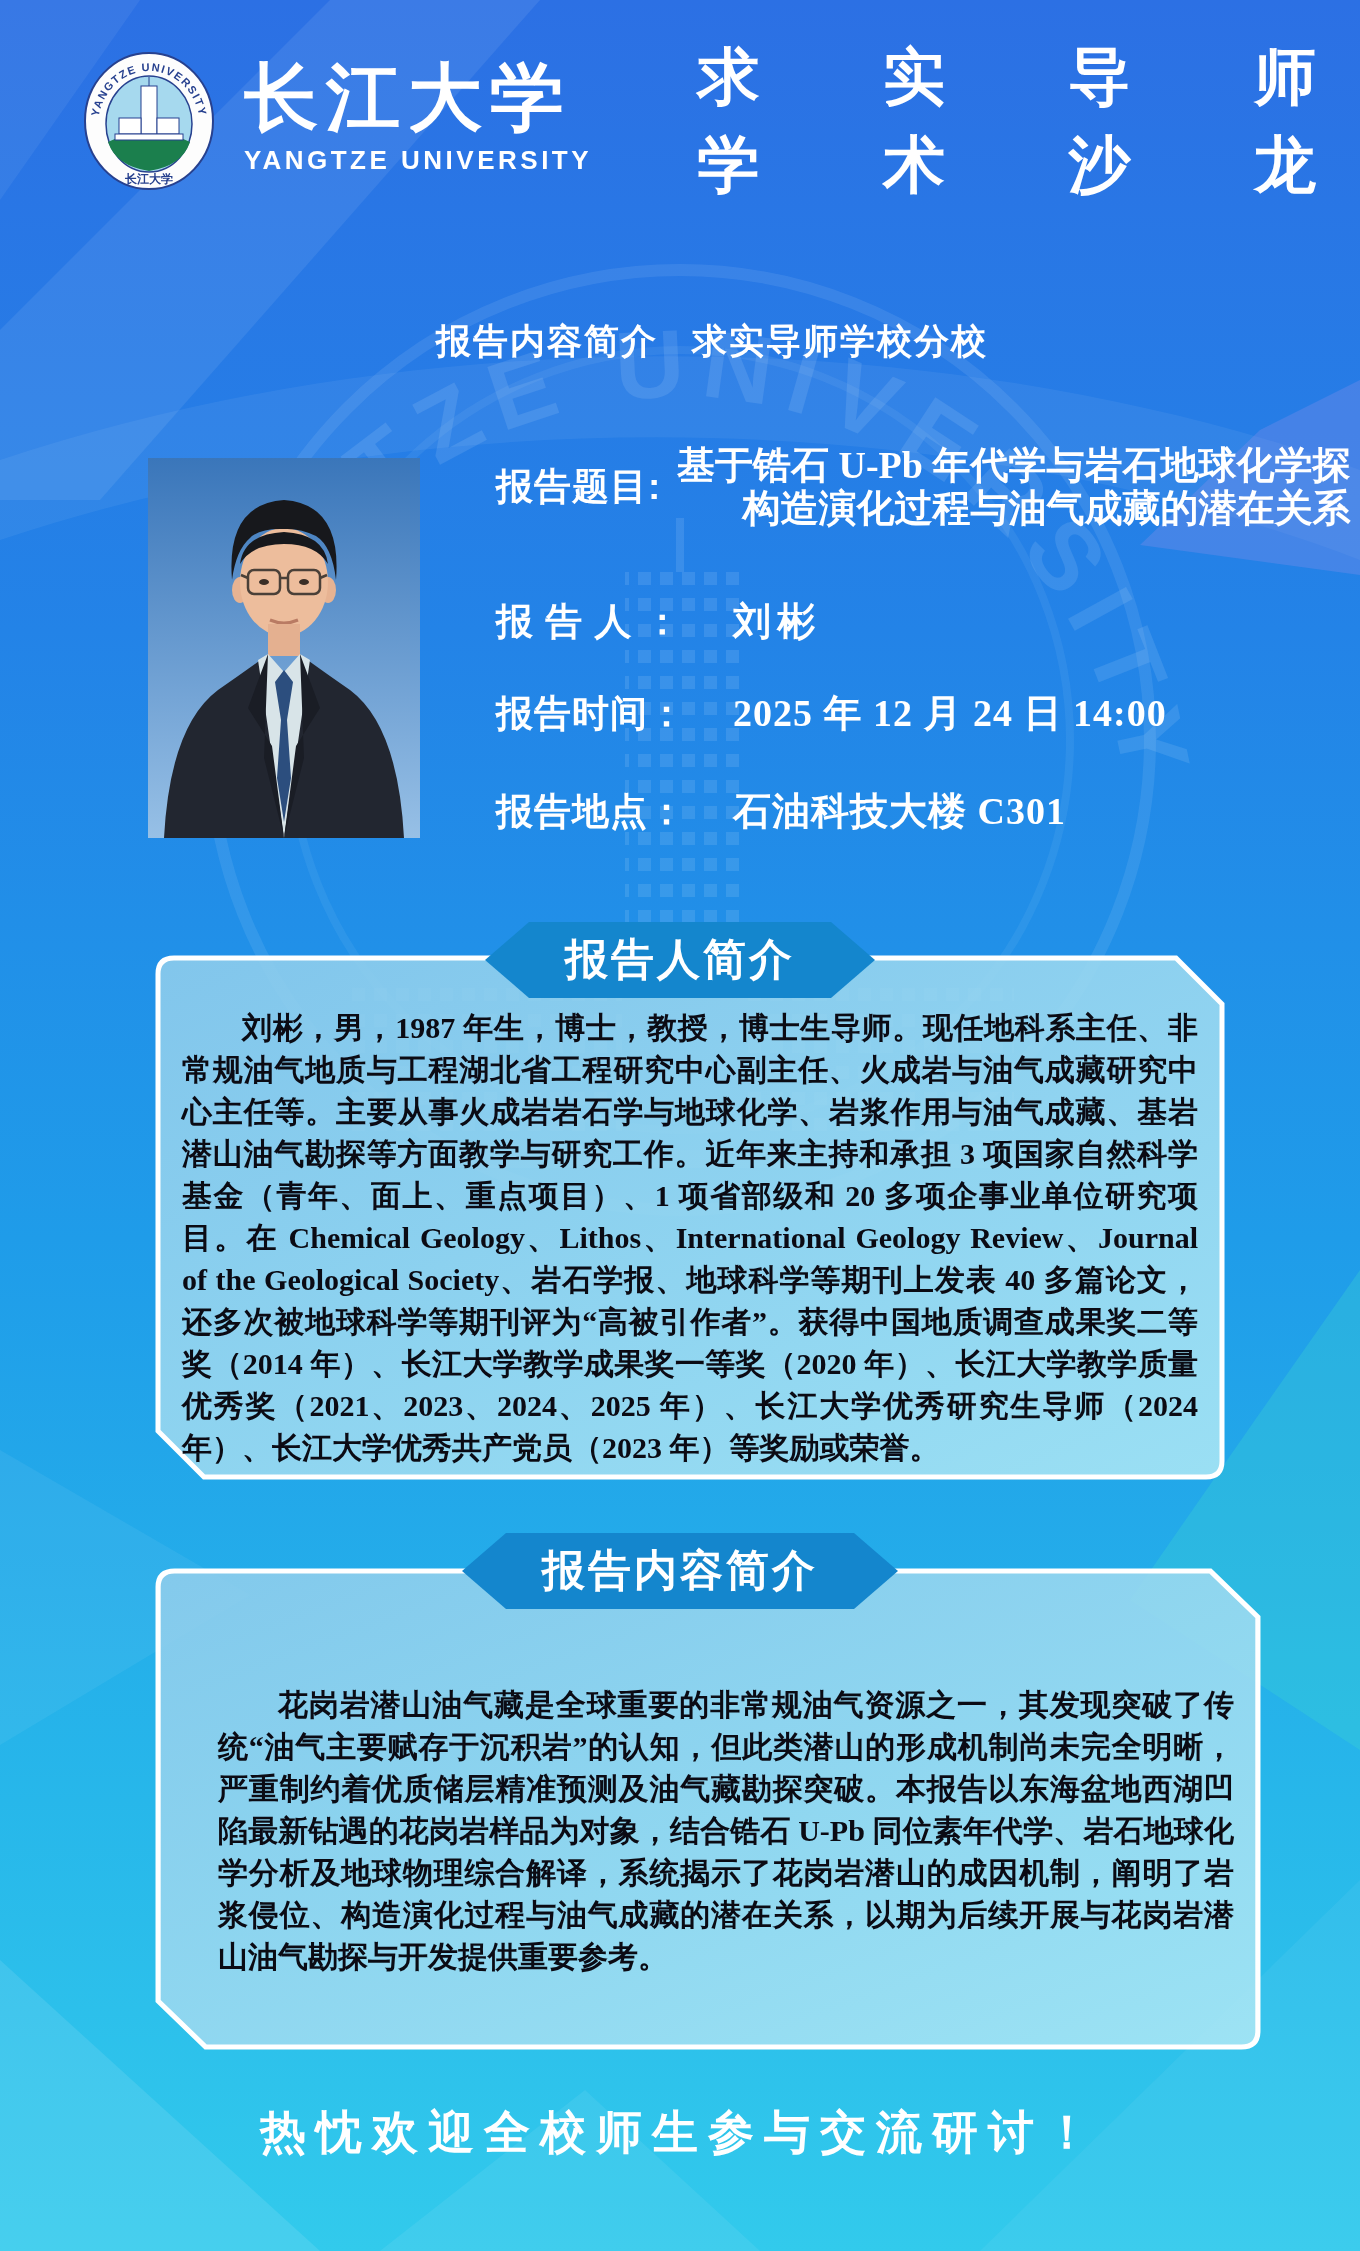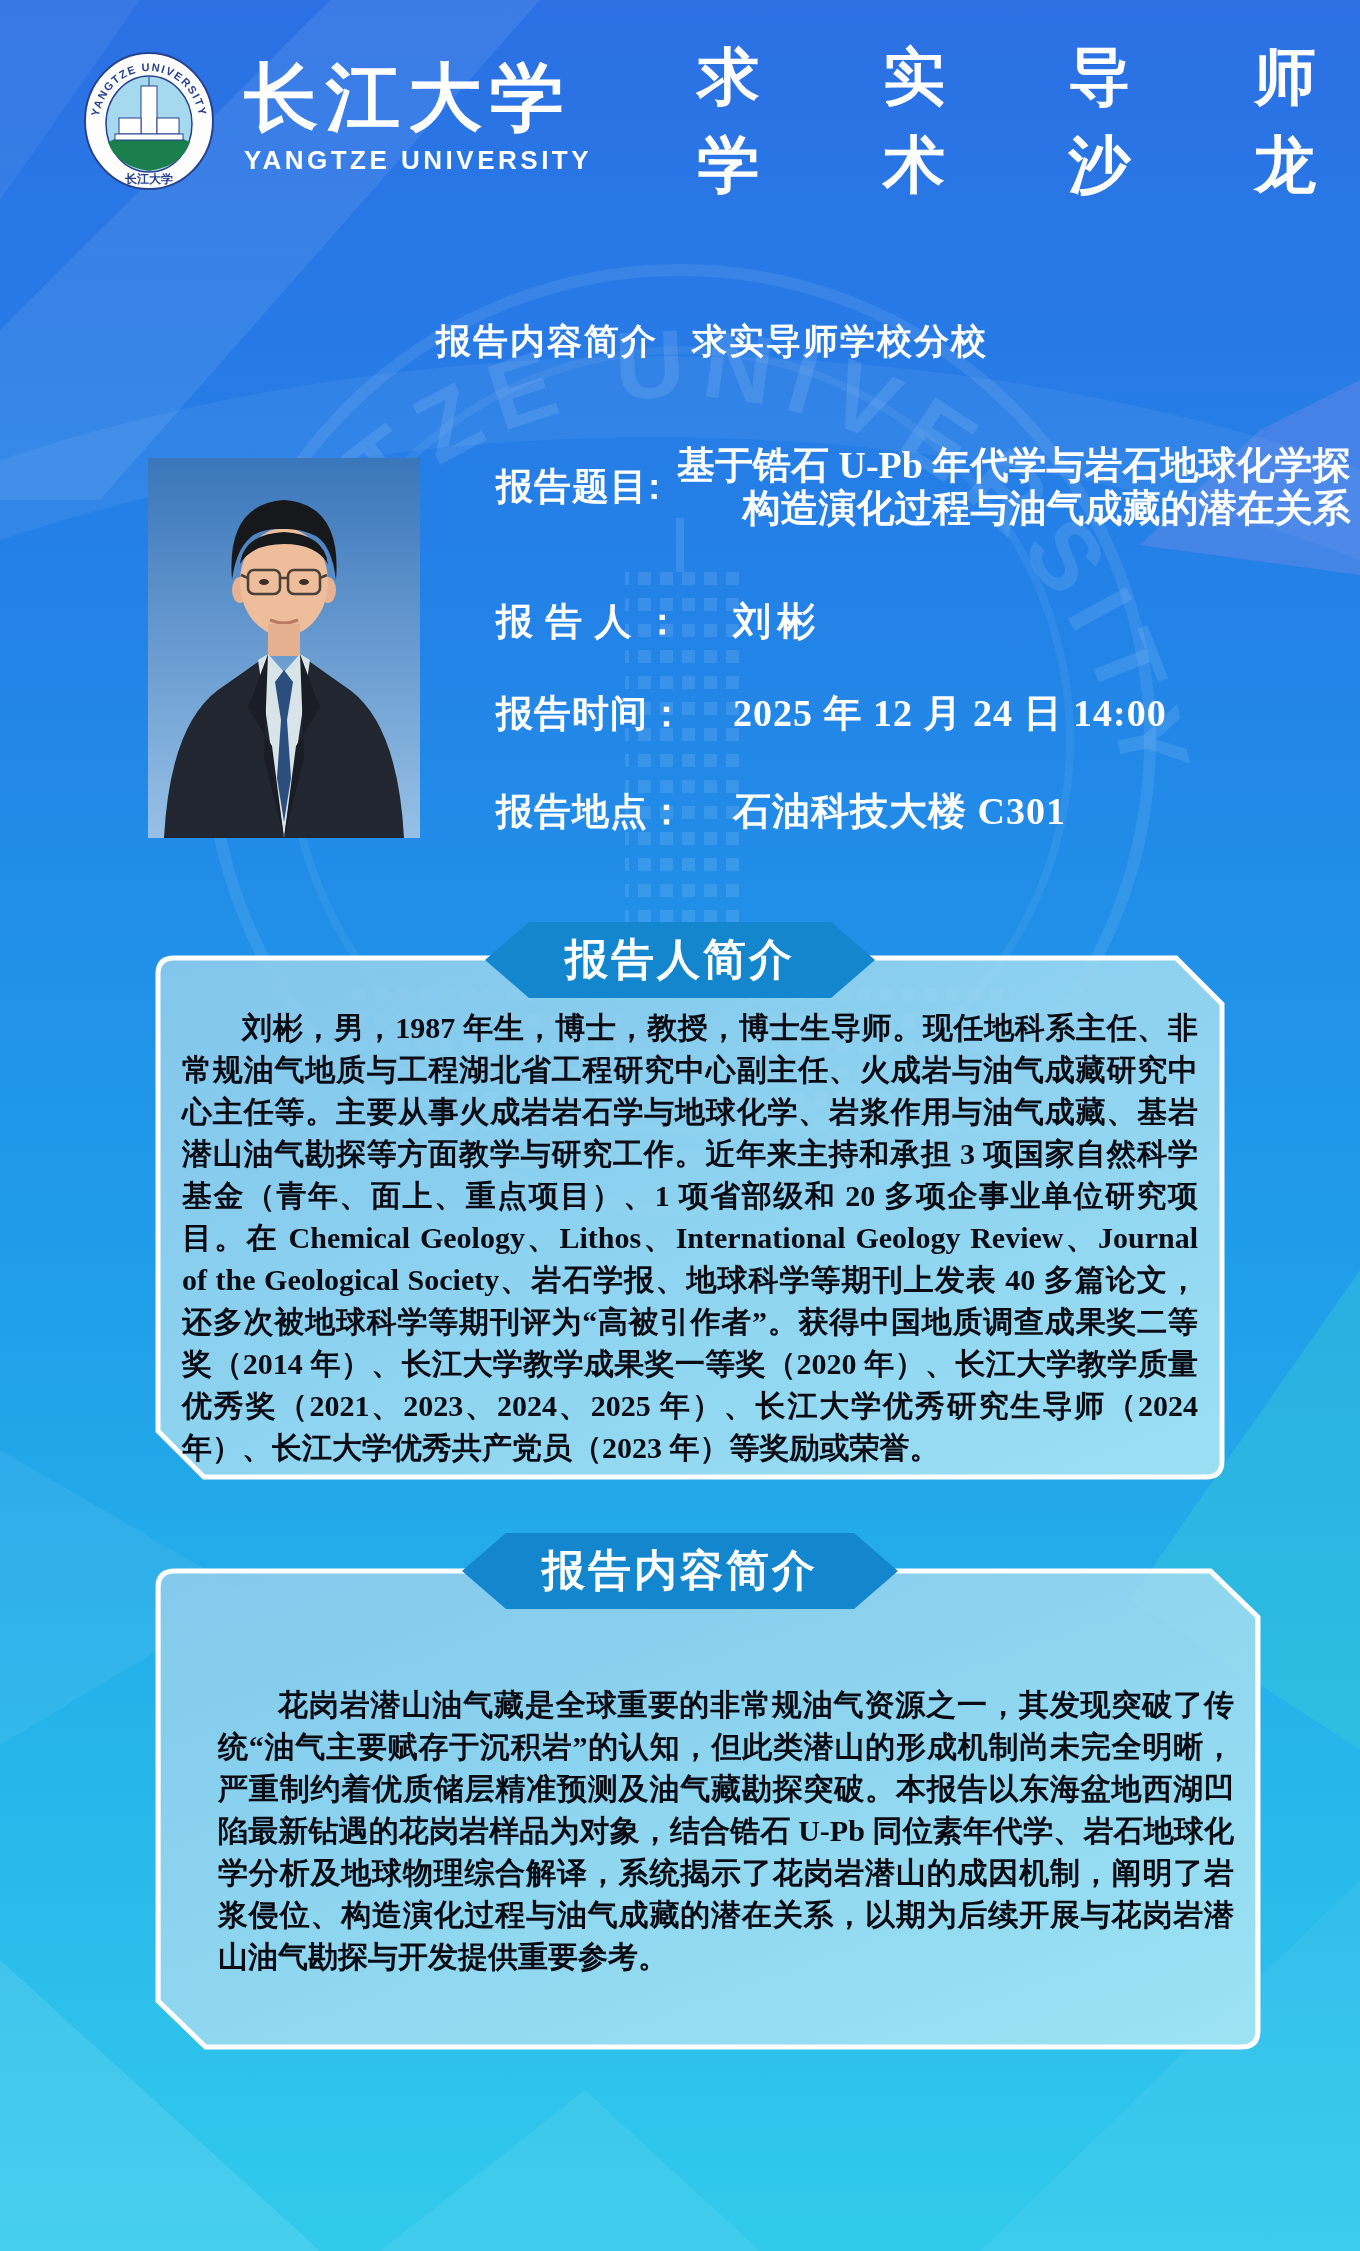--- a/index.html
+++ b/index.html
@@ -229,14 +229,15 @@
         <linearGradient id="pg2" x1="0" y1="0" x2="1" y2="1">
           <stop offset="0" stop-color="#8fcdec"></stop>
           <stop offset="1" stop-color="#abe7f5"></stop>
         </linearGradient>
       </defs>
       <path d="M 19 3 H 1021 L 1067 49 V 463 Q 1067 479 1051 479 H 49 L 3 433 V 19 Q 3 3 19 3 Z" fill="url(#pg2)" fill-opacity="0.88" stroke="#ffffff" stroke-width="5"></path>
     </svg>
     <p class="body">花岗岩潜山油气藏是全球重要的非常规油气资源之一，其发现突破了传统“油气主要赋存于沉积岩”的认知，但此类潜山的形成机制尚未完全明晰，严重制约着优质储层精准预测及油气藏勘探突破。本报告以东海盆地西湖凹陷最新钻遇的花岗岩样品为对象，结合锆石 U-Pb 同位素年代学、岩石地球化学分析及地球物理综合解译，系统揭示了花岗岩潜山的成因机制，阐明了岩浆侵位、构造演化过程与油气成藏的潜在关系，以期为后续开展与花岗岩潜山油气勘探与开发提供重要参考。</p>
   </div>
 
+  <div class="footer">热忱欢迎全校师生参与交流研讨！</div>
 
 </div>
 
 </body></html>

